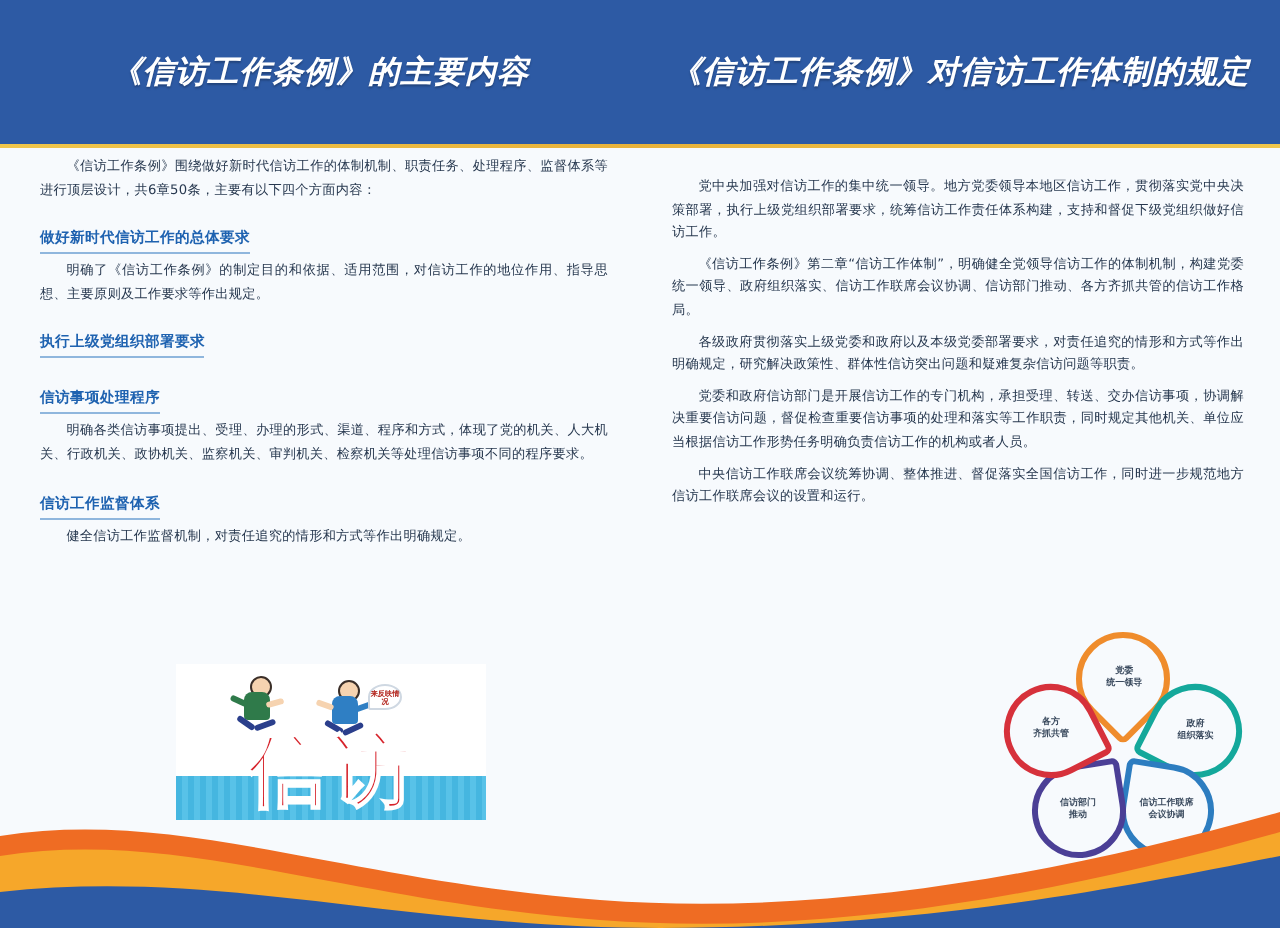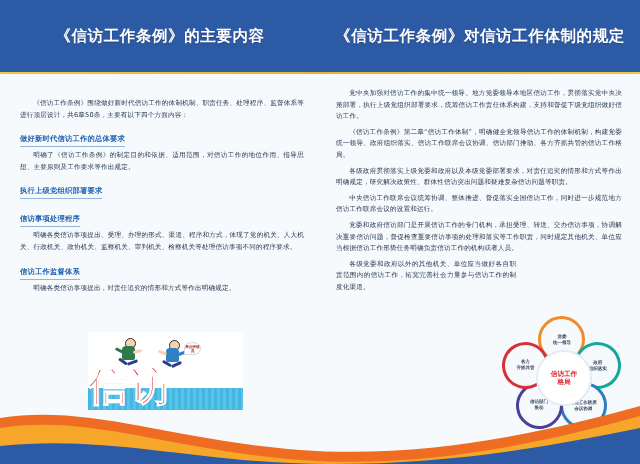--- a/index.html
+++ b/index.html
@@ -21,34 +21,35 @@
     position:absolute;left:0;bottom:0;width:100%;height:2px;
     background:linear-gradient(90deg,#f0c64b,#e8b23a 50%,#f0c64b);
   }
   .title{
     position:absolute;top:0;height:72px;
     display:flex;align-items:center;justify-content:center;
     color:#ffffff;font-weight:bold;font-size:15.5px;
     letter-spacing:.6px;text-align:center;
     font-family:"DejaVu Serif","Liberation Serif",serif;
     text-shadow:0 1px 1px rgba(0,0,0,.25);
+    font-style:italic;
   }
   .title.left{left:0;width:320px;}
   .title.right{left:320px;width:320px;}
 
   
   .sheet{
     position:absolute;left:0;top:74px;width:640px;height:390px;
     background:#f7fafd;
   }
   .col{
     position:absolute;top:0;height:390px;
     box-sizing:border-box;
   }
-  .col.left{left:0;width:320px;padding:24px 16px 0 20px;}
+  .col.left{left:0;width:320px;padding:4px 16px 0 20px;}
   .col.right{left:320px;width:320px;padding:14px 18px 0 16px;}
 
   p.body{
     margin:0 0 4px 0;
     font-size:6.6px;line-height:11.6px;
     color:#27384f;text-align:justify;text-indent:2em;
     letter-spacing:.15px;
   }
   h3.sub{
     margin:6px 0 2px 0;
@@ -65,21 +66,21 @@
   .illus{
     position:absolute;left:88px;top:332px;width:155px;height:78px;
     background:#ffffff;
   }
   .illus .water{
     position:absolute;left:0;bottom:0;width:100%;height:22px;
     background:repeating-linear-gradient(90deg,#45b6e0 0 3px,#58c2e8 3px 6px);
   }
   .illus .bigchars{
     position:absolute;left:0;bottom:4px;width:100%;
-    text-align:left;font-size:40px;line-height:40px;
+    text-align:center;font-size:40px;line-height:40px;
     font-weight:bold;color:#d6232b;
     font-family:"DejaVu Serif","Liberation Serif",serif;
     -webkit-text-stroke:1px #ffffff;
     letter-spacing:2px;
   }
   .runner{position:absolute;}
   .runner .head{
     position:absolute;width:9px;height:9px;border-radius:50%;
   }
   .runner .body{
@@ -160,30 +161,29 @@
       </div>
 
       <div class="subwrap">
         <h3 class="sub">信访事项处理程序</h3>
       </div>
       <p class="body">明确各类信访事项提出、受理、办理的形式、渠道、程序和方式，体现了党的机关、人大机关、行政机关、政协机关、监察机关、审判机关、检察机关等处理信访事项不同的程序要求。</p>
 
       <div class="subwrap">
         <h3 class="sub">信访工作监督体系</h3>
       </div>
-      <p class="body">明确各类信访事项提出，对责任追究的情形和方式等作出明确规定。</p>
+      <p class="body">健全信访工作监督机制，对责任追究的情形和方式等作出明确规定。</p>
     </div>
 
     <div class="col right">
       <p class="body">党中央加强对信访工作的集中统一领导。地方党委领导本地区信访工作，贯彻落实党中央决策部署，执行上级党组织部署要求，统筹信访工作责任体系构建，支持和督促下级党组织做好信访工作。</p>
       <p class="body">《信访工作条例》第二章“信访工作体制”，明确健全党领导信访工作的体制机制，构建党委统一领导、政府组织落实、信访工作联席会议协调、信访部门推动、各方齐抓共管的信访工作格局。</p>
       <p class="body">各级政府贯彻落实上级党委和政府以及本级党委部署要求，对责任追究的情形和方式等作出明确规定，研究解决政策性、群体性信访突出问题和疑难复杂信访问题等职责。</p>
+      <p class="body">党委和政府信访部门是开展信访工作的专门机构，承担受理、转送、交办信访事项，协调解决重要信访问题，督促检查重要信访事项的处理和落实等工作职责，同时规定其他机关、单位应当根据信访工作形势任务明确负责信访工作的机构或者人员。</p>
       <p class="body">中央信访工作联席会议统筹协调、整体推进、督促落实全国信访工作，同时进一步规范地方信访工作联席会议的设置和运行。</p>
-      <p class="body">党委和政府信访部门是开展信访工作的专门机构，承担受理、转送、交办信访事项，协调解决重要信访问题，督促检查重要信访事项的处理和落实等工作职责，同时规定其他机关、单位应当根据信访工作形势任务明确负责信访工作的机构或者人员。</p>
-      <p class="body" style="width:63%">各级党委和政府以外的其他机关、单位应当做好各自职责范围内的信访工作，拓宽完善社会力量参与信访工作的制度化渠道。</p>
     </div>
   </div>
 
   <div class="illus">
     <div class="water"></div>
 
     <div class="runner" style="left:26px;top:6px;width:34px;height:34px;">
       <div class="head" style="left:11px;top:0;background:#f6d3b0;border:1px solid #3a2e28;"></div>
       <div class="body" style="left:8px;top:8px;background:#2f7a4a;"></div>
       <div class="armA" style="left:1px;top:11px;width:9px;background:#2f7a4a;transform:rotate(25deg);"></div>
@@ -230,26 +230,20 @@
         <b>信访部门</b><br>
         <b>推动</b>
       </span>
     </div>
     <div class="petal p5">
       <span>
         <b>各方</b><br>
         <b>齐抓共管</b>
       </span>
     </div>
-    <div class="hub">
-      <span>
-        <b>信访工作</b><br>
-        <b>格局</b>
-      </span>
-    </div>
   </div>
 
   <div class="waves">
     <svg viewBox="0 0 640 70" preserveAspectRatio="none" aria-hidden="true">
       <path d="M0,24 C90,10 170,46 300,56 C420,65 540,40 640,12 L640,44 C540,70 420,92 300,84 C170,74 90,40 0,54 Z" fill="#ef6c23"></path>
       <path d="M0,34 C90,20 170,56 300,66 C420,75 540,50 640,22 L640,50 C540,76 420,98 300,90 C170,80 90,50 0,64 Z" fill="#f6a72a"></path>
       <path d="M0,52 C110,40 200,70 330,70 C460,70 560,50 640,34 L640,70 L0,70 Z" fill="#2d5aa4"></path>
     </svg>
   </div>
 

